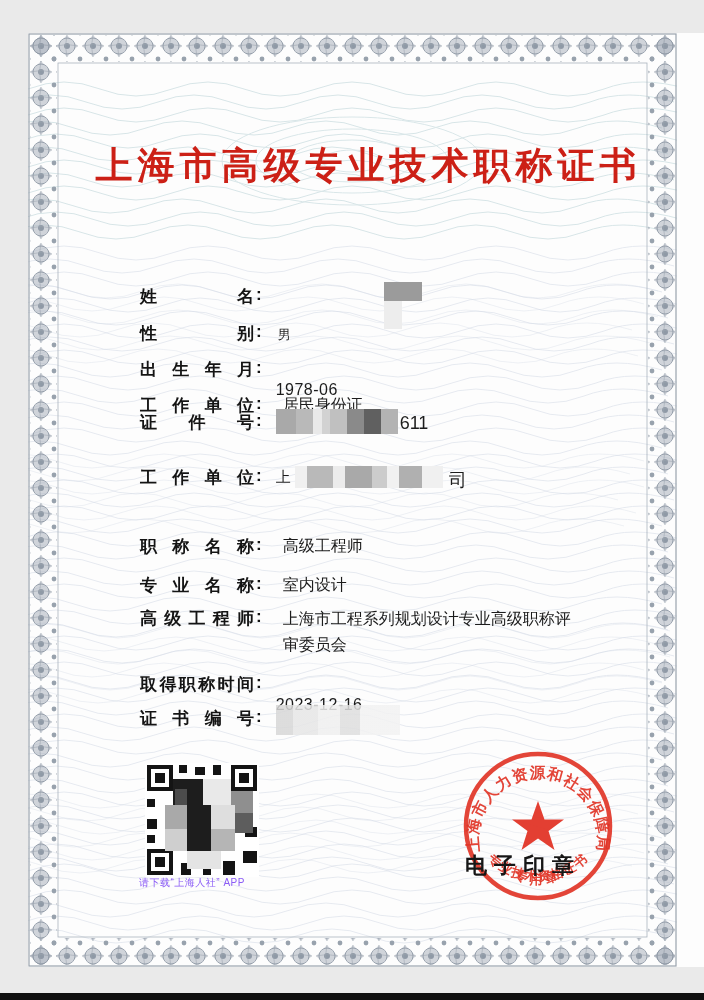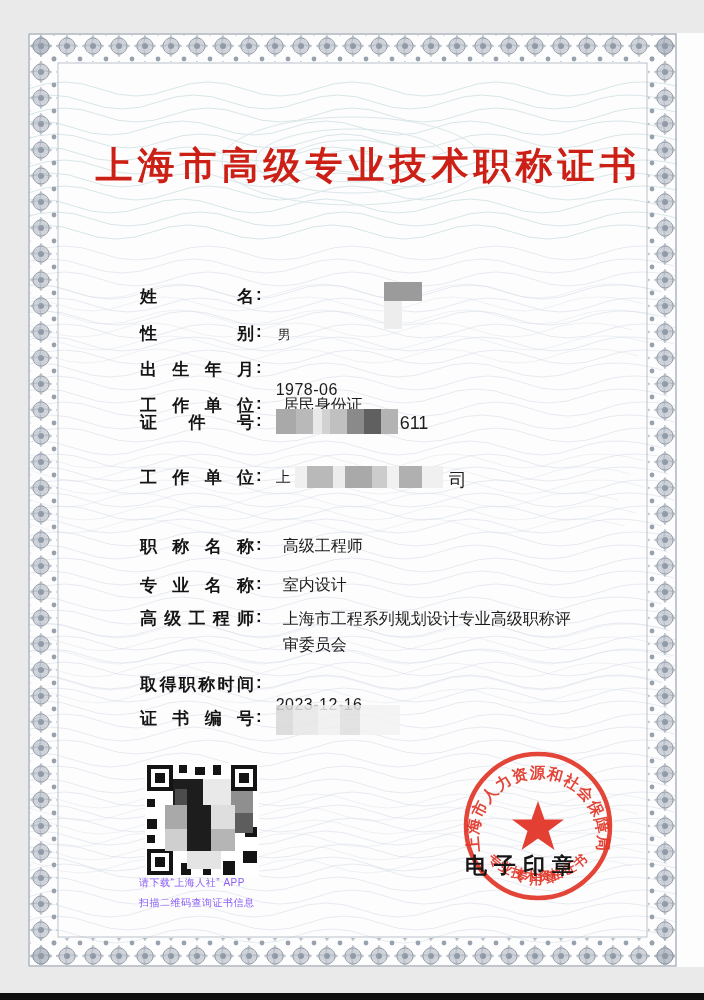--- a/index.html
+++ b/index.html
@@ -244,21 +244,20 @@
           <rect x="20" y="66" width="22" height="22" fill="#cfcfcf"></rect>
           <rect x="42" y="66" width="24" height="22" fill="#1d1d1d"></rect>
           <rect x="66" y="66" width="24" height="22" fill="#b5b5b5"></rect>
           <rect x="42" y="88" width="34" height="18" fill="#e4e4e4"></rect>
           <rect x="30" y="26" width="12" height="16" fill="#4c4c4c"></rect>
         </g>
       </svg>
     </div>
 
     <div class="qr-caption cap1">请下载“上海人社” APP</div>
-    <div class="qr-caption cap2">扫描二维码查询证书信息</div>
 
     <div class="seal-wrap">
       <svg width="162" height="162" viewBox="0 0 162 162">
         <defs>
           <path id="ringArc" d="M 22,104 A 60 60 0 1 1 140,104" fill="none"></path>
           <path id="midArc" d="M 26,110 A 72 72 0 0 0 136,110" fill="none"></path>
           <path id="botArc" d="M 52,128 A 44 44 0 0 0 110,128" fill="none"></path>
         </defs>
         <circle cx="81" cy="81" r="72" fill="none" stroke="#e13527" stroke-width="4.5" opacity="0.92"></circle>
         <polygon points="81,56 87.5,74.5 107,74.5 91.5,86 97.5,105 81,93.5 64.5,105 70.5,86 55,74.5 74.5,74.5" fill="#e13527" opacity="0.95"></polygon>

